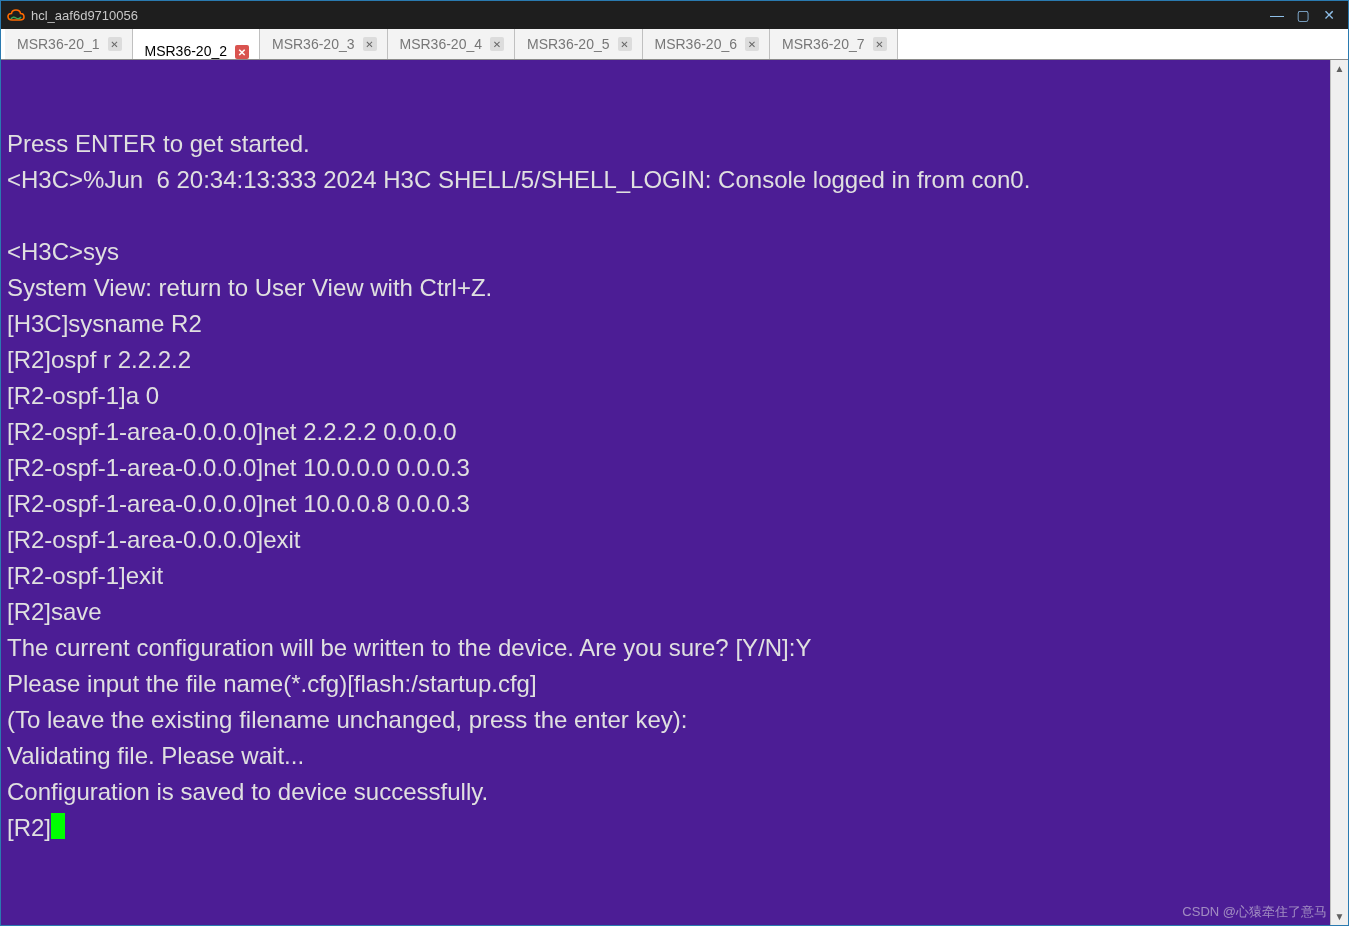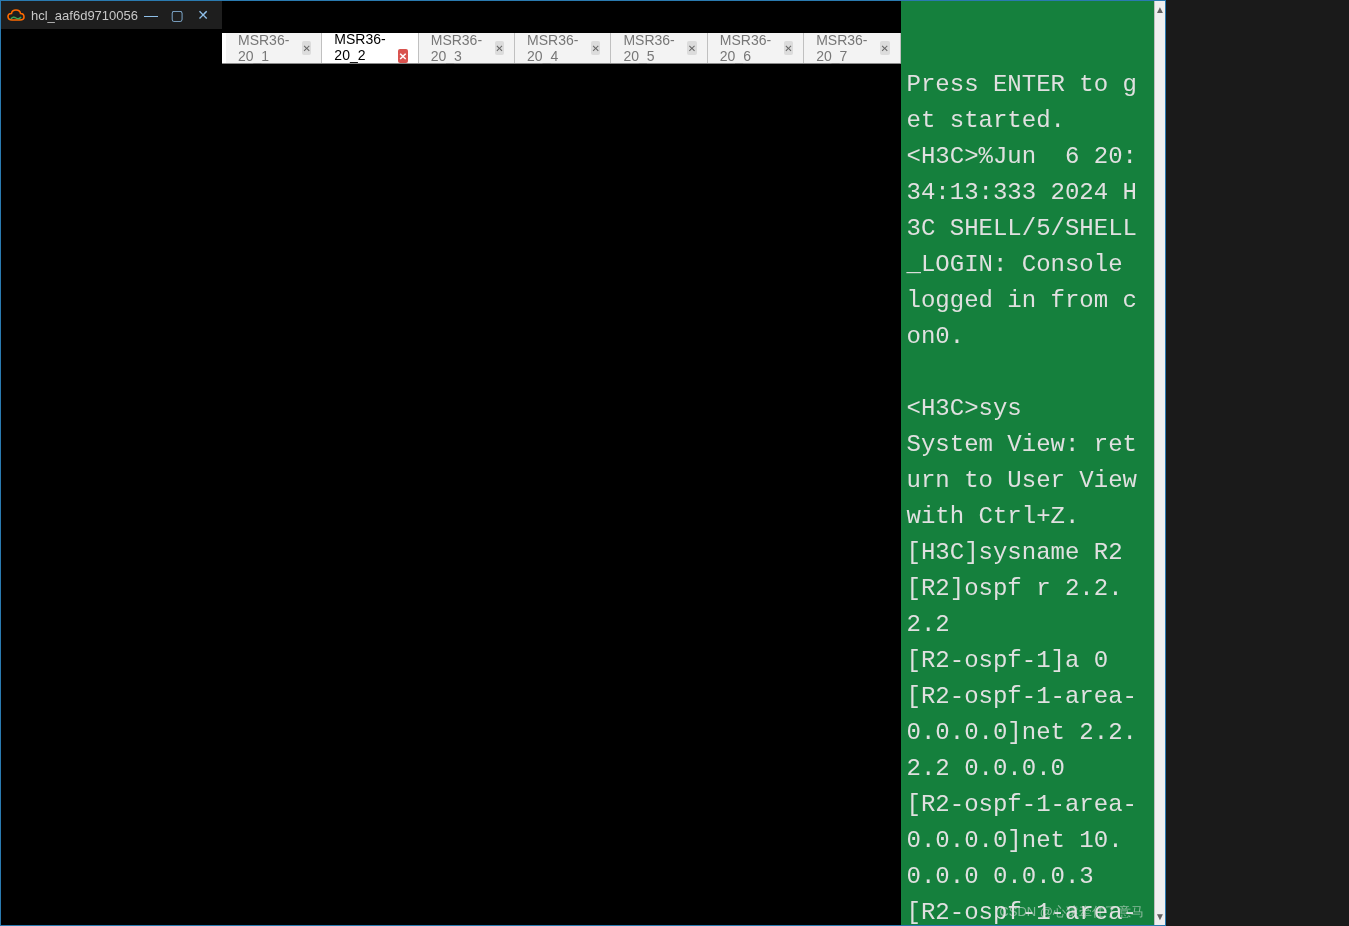--- a/index.html
+++ b/index.html
@@ -6,25 +6,25 @@
     margin: 0;
     padding: 0;
     width: 1349px;
     height: 926px;
     overflow: hidden;
     font-family: "Microsoft YaHei", "Segoe UI", Arial, sans-serif;
     background: #1a1a1a;
   }
   .outer-border {
     box-sizing: border-box;
-    width: 1166px;
+    width: 1349px;
     height: 926px;
     border: 1px solid #2a7ab0;
     display: flex;
-    flex-direction: row;
+    flex-direction: column;
     position: relative;
     background: #000;
   }
   .titlebar {
     height: 28px;
     background: #1e1e1e;
     display: flex;
     align-items: center;
     justify-content: space-between;
     padding: 0 6px 0 6px;
@@ -57,21 +57,20 @@
     font-size: 14px;
     cursor: default;
   }
   .tabbar {
     height: 30px;
     background: #ffffff;
     display: flex;
     align-items: stretch;
     padding-left: 4px;
     border-bottom: 1px solid #8a8a8a;
-    margin-top: 32px;
   }
   .tab {
     display: flex;
     align-items: center;
     padding: 0 10px 0 12px;
     gap: 8px;
     font-size: 14px;
     color: #000;
     border-right: 1px solid #c0c0c0;
     background: #ffffff;
@@ -108,23 +107,23 @@
     font-size: 10px;
   }
   .terminal-wrap {
     flex: 1 1 auto;
     display: flex;
     background: #000;
     position: relative;
   }
   .terminal {
     flex: 1 1 auto;
-    background: #15803d;
+    background: #4c1d95;
     color: #e0e0e0;
-    font-family: Liberation Mono, monospace;
+    font-family: Liberation Sans, sans-serif;
     font-size: 24px;
     line-height: 1.5;
     white-space: pre-wrap;
     word-break: break-all;
     padding: 30px 4px 4px 6px;
     overflow: hidden;
   }
   .scrollbar {
     width: 17px;
     background: #efefef;

